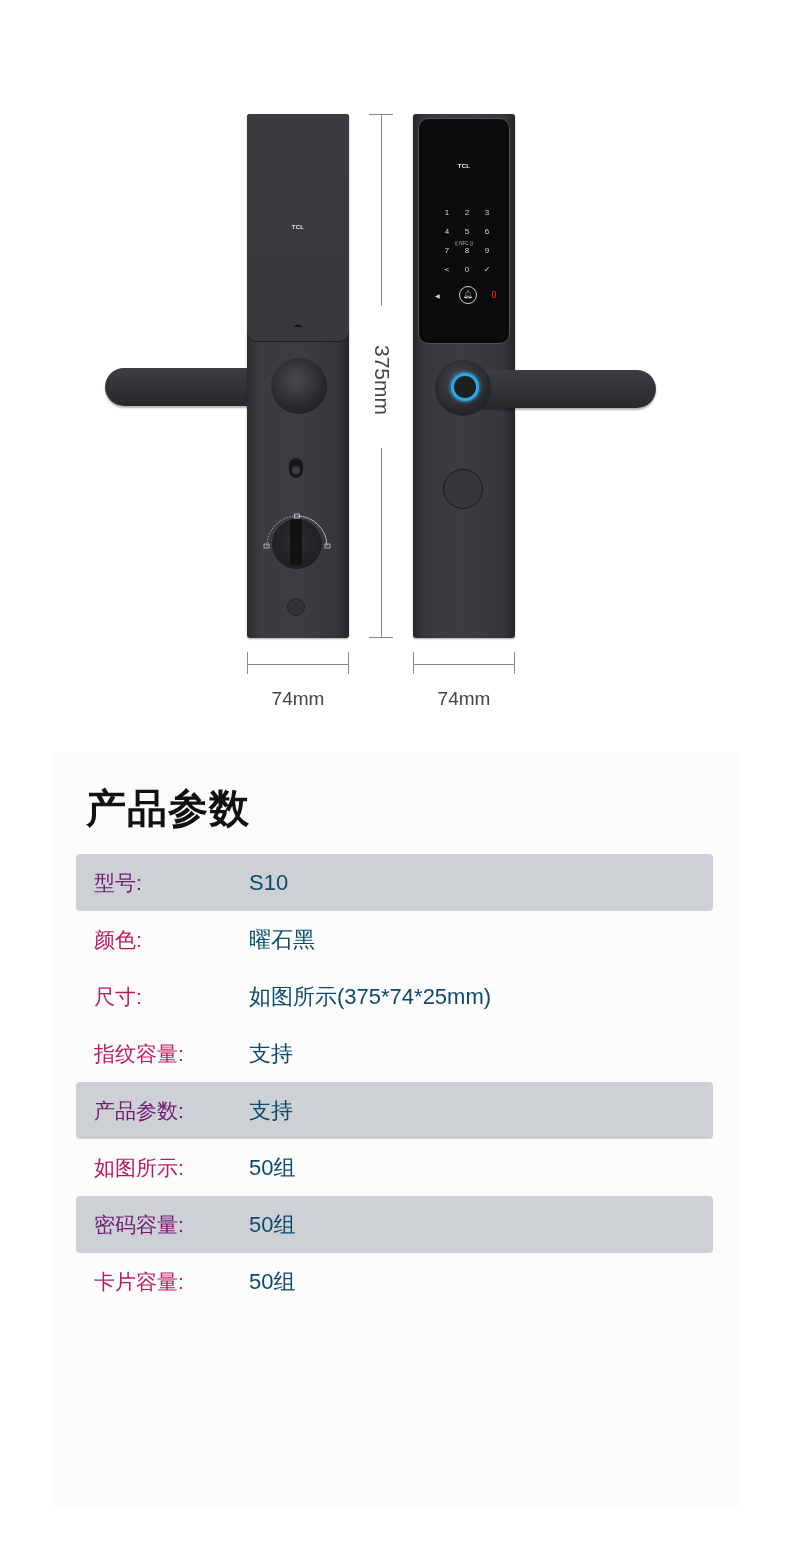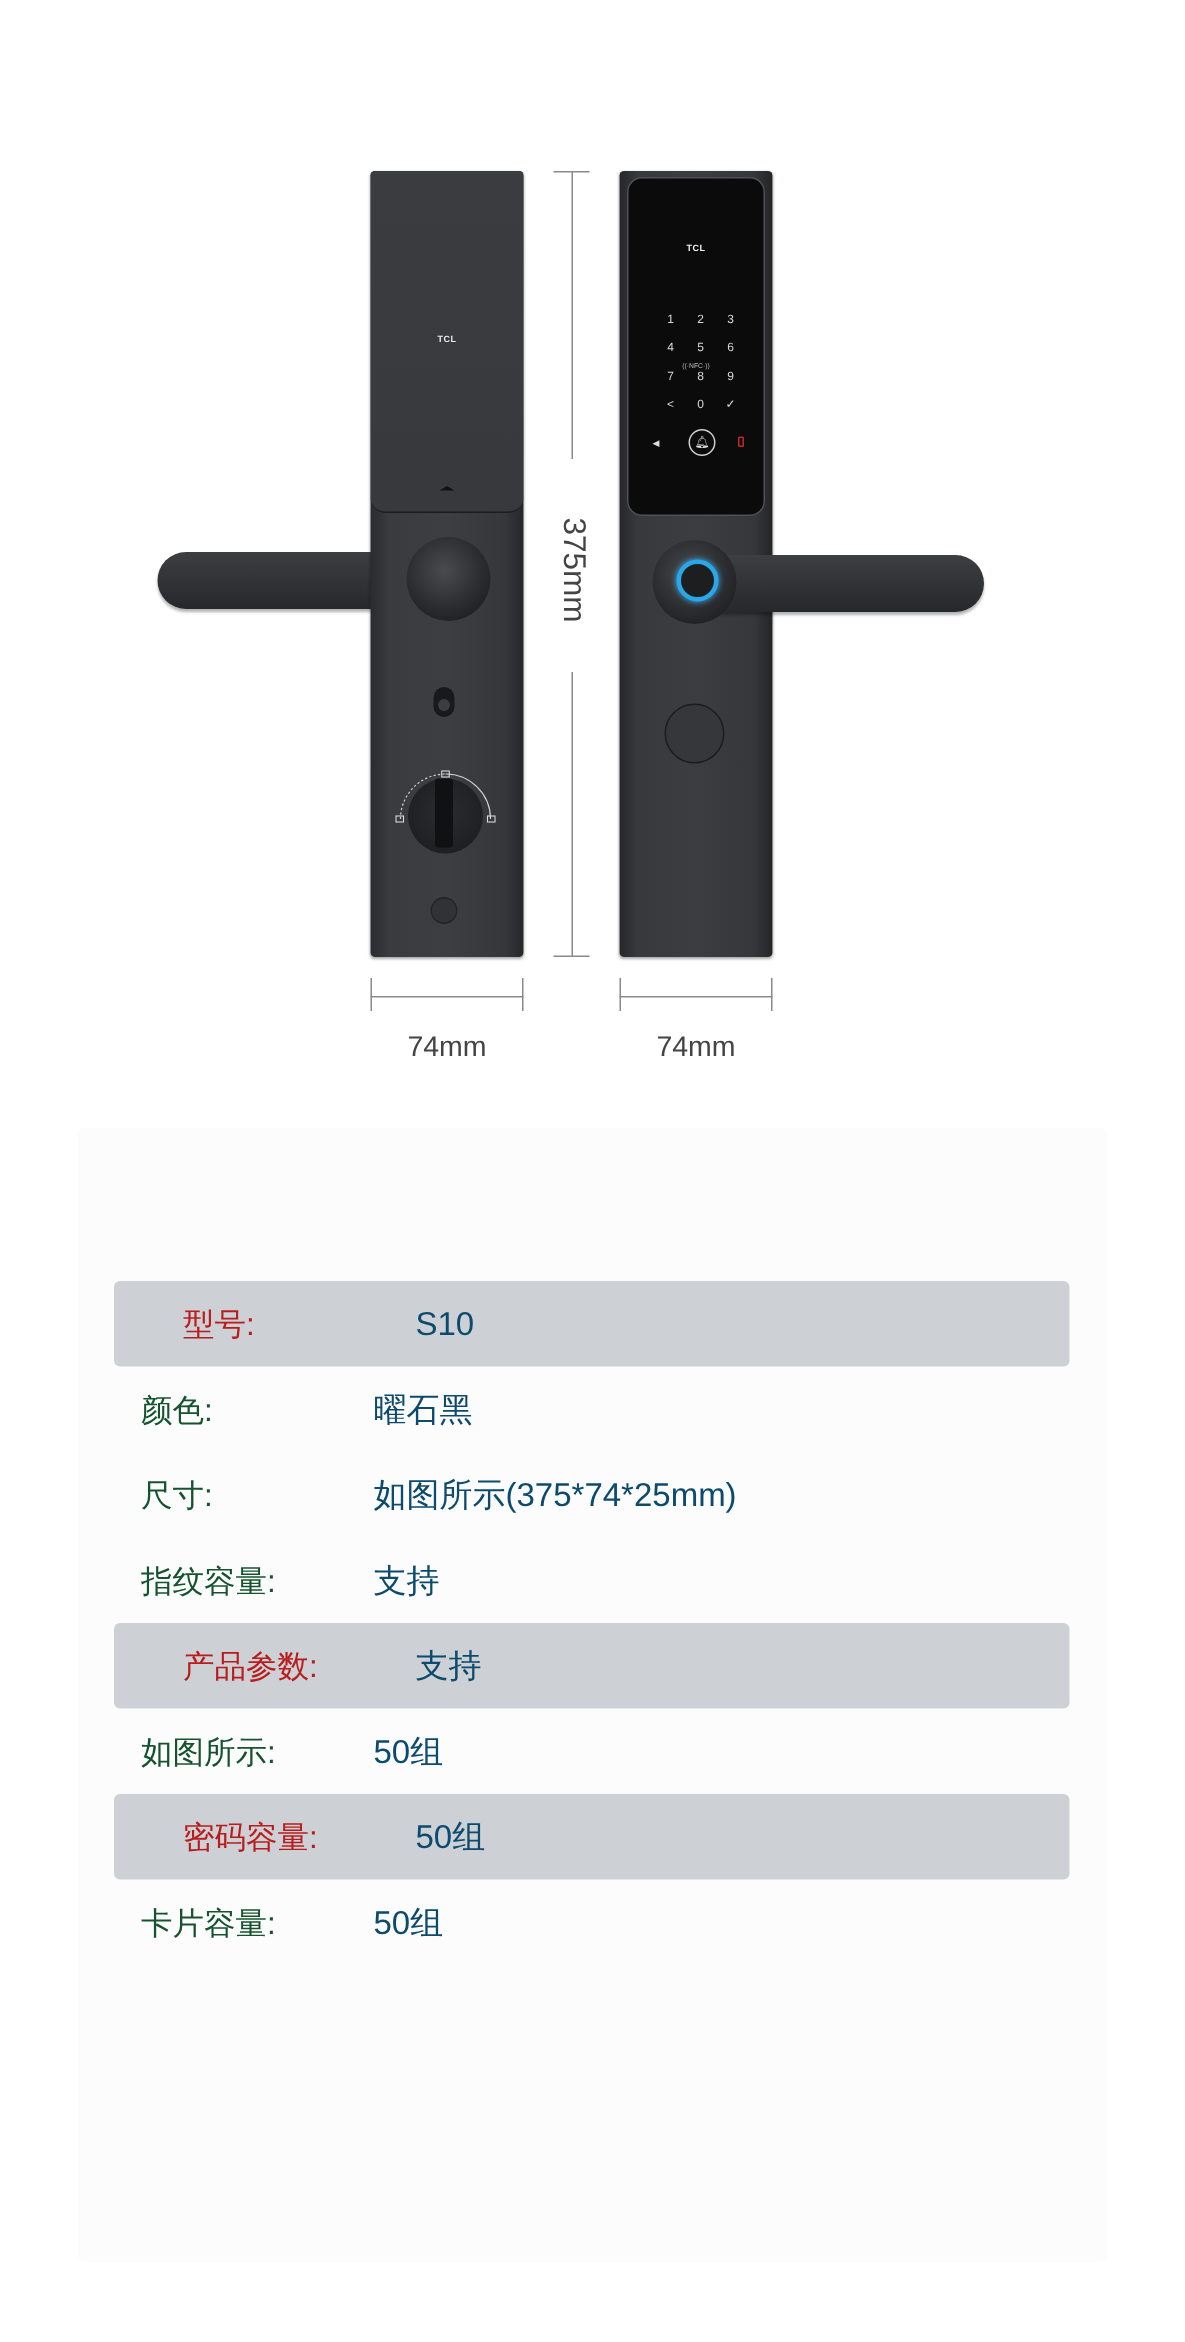--- a/index.html
+++ b/index.html
@@ -70,22 +70,22 @@
   .dim-label-h { position: absolute; top: 688px; width: 102px; text-align: center; color: #444; font-size: 19px; }
 
   
   .spec-card { position: absolute; left: 52px; top: 752px; width: 686px; height: 756px;
     background: #fcfcfd; border-radius: 4px; }
   .spec-title { position: absolute; left: 34px; top: 30px; font-size: 40px; font-weight: bold; color: #111;
     letter-spacing: 1px; line-height: 52px; }
   .spec-list { position: absolute; left: 24px; top: 102px; width: 637px; }
   .spec-row { height: 57px; display: flex; align-items: center; border-radius: 4px; }
   .spec-row.shaded { background: #cdd1d5; }
-  .spec-label { width: 173px; padding-left: 18px; font-size: 21px; color: #14532d; }
-  .spec-row.shaded .spec-label { color: #b91c1c; margin-left: 28px; }
+  .spec-label { width: 173px; padding-left: 18px; font-size: 21px; color: #be185d; }
+  .spec-row.shaded .spec-label { color: #701a75; }
   .spec-value { font-size: 22px; color: #0c4a6e; }
 </style>
 </head>
 <body>
 
 <div class="figure">
 
   <div class="handle left"></div>
   <div class="lock-back">
     <div class="cover"></div>
@@ -146,20 +146,21 @@
   <div class="tick-v" style="left:348px"></div>
   <div class="dim-label-h" style="left:247px">74mm</div>
 
   <div class="tick-v" style="left:413px"></div>
   <div class="dim-h" style="left:413px;width:102px"></div>
   <div class="tick-v" style="left:514px"></div>
   <div class="dim-label-h" style="left:413px">74mm</div>
 </div>
 
 <div class="spec-card">
+  <div class="spec-title">产品参数</div>
   <div class="spec-list">
     <div class="spec-row shaded">
       <span class="spec-label">型号:</span>
       <span class="spec-value">S10</span>
     </div>
     <div class="spec-row">
       <span class="spec-label">颜色:</span>
       <span class="spec-value">曜石黑</span>
     </div>
     <div class="spec-row">

